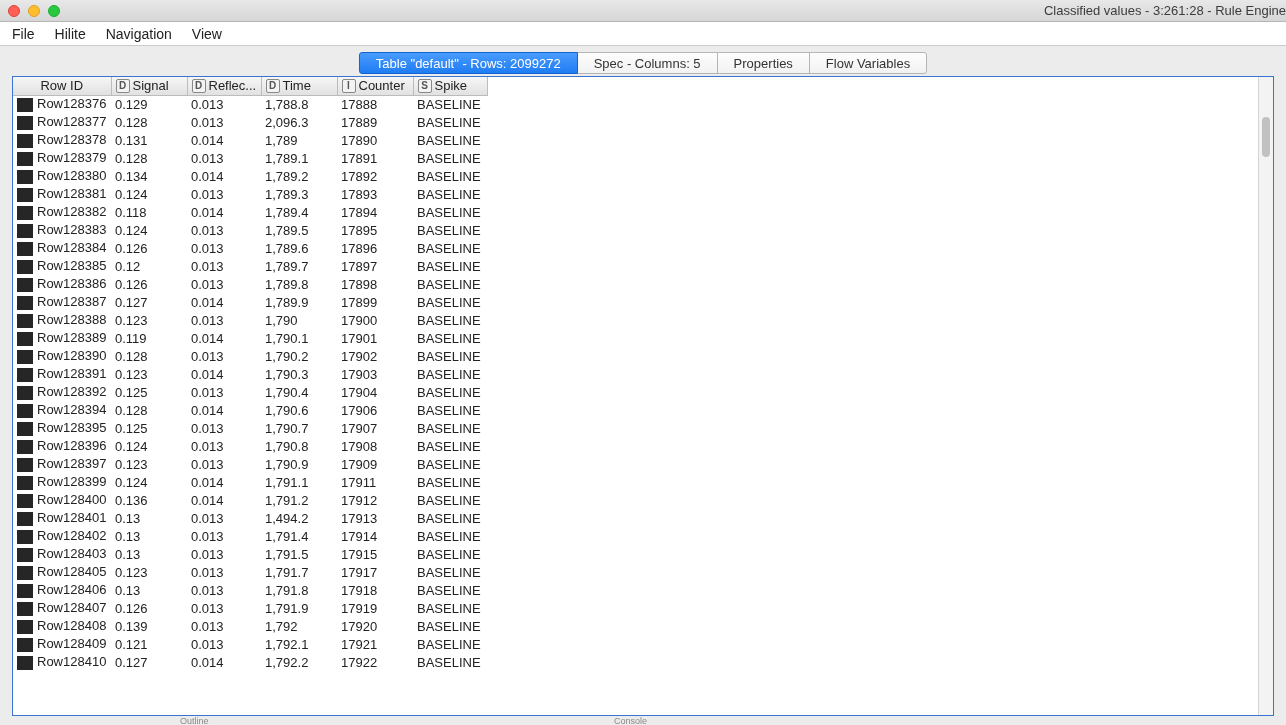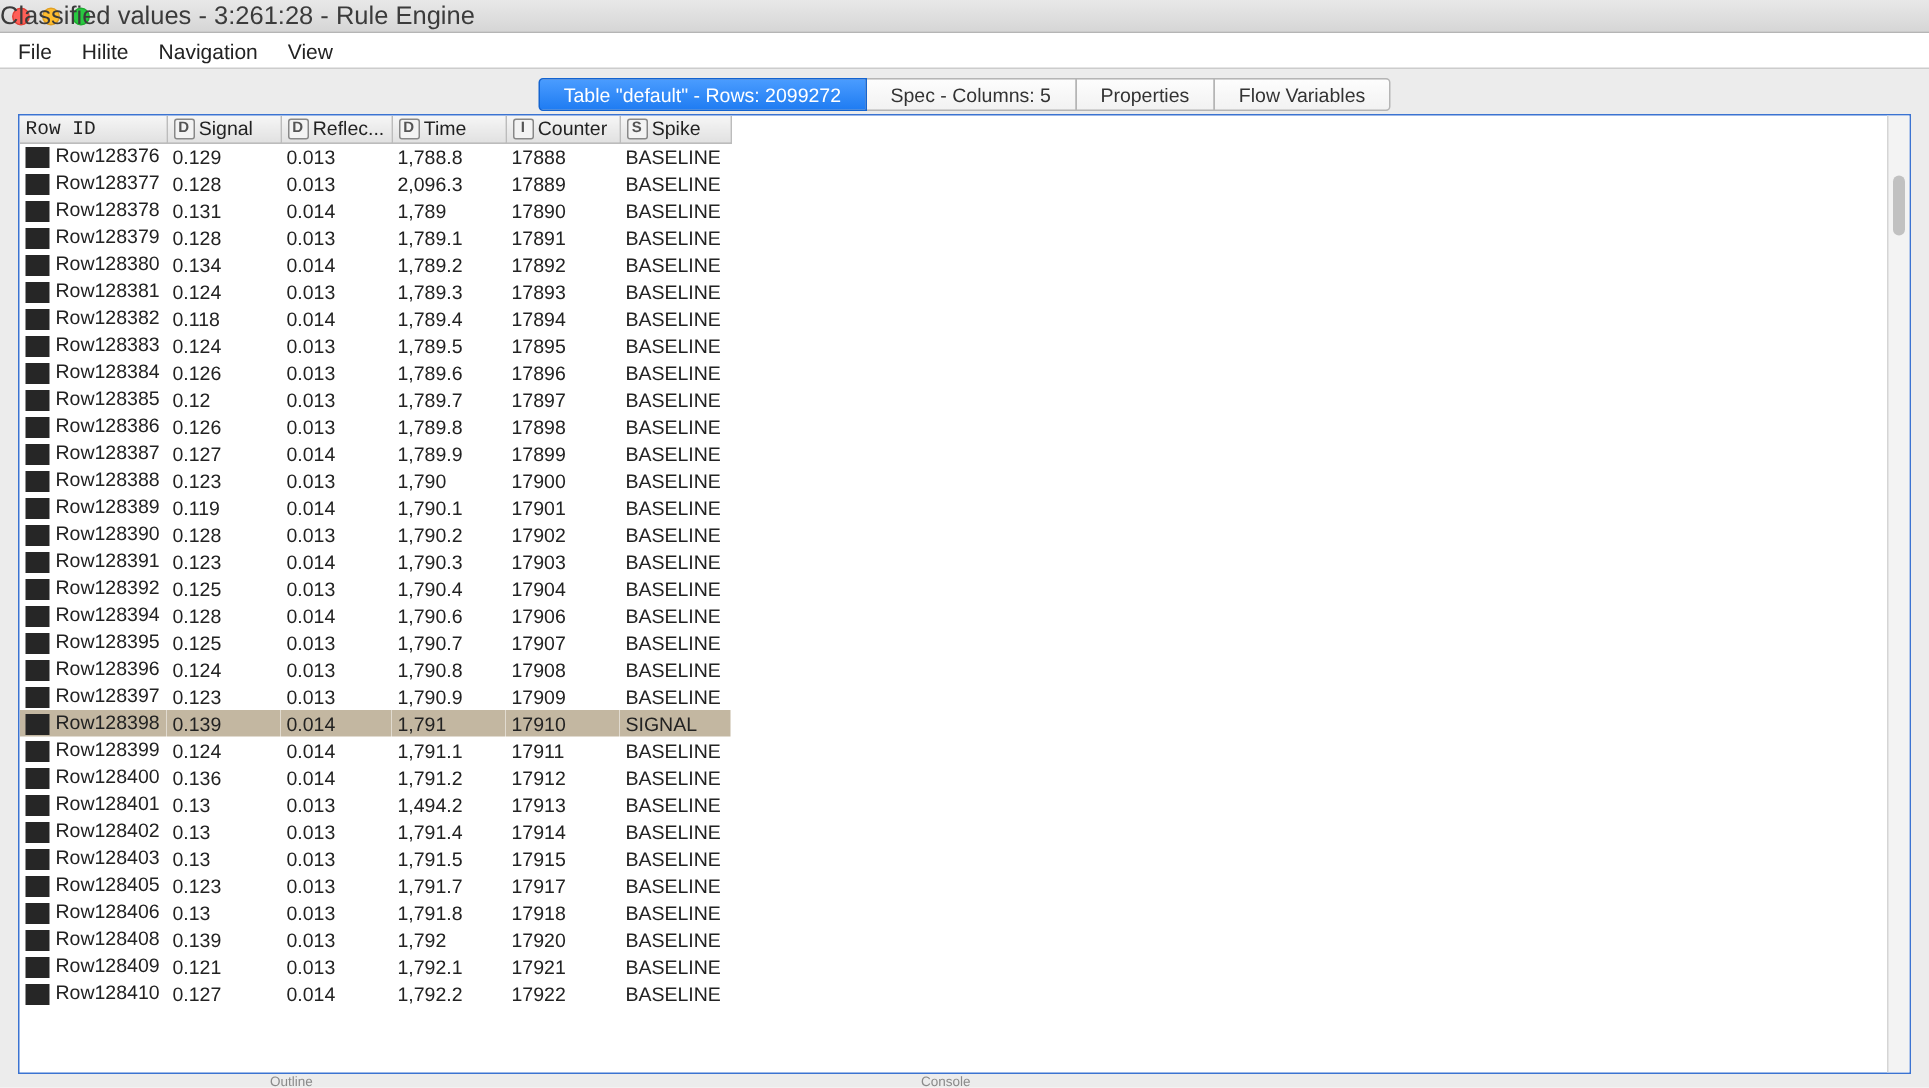--- a/index.html
+++ b/index.html
@@ -26,22 +26,22 @@
     position: relative;
   }
   .traffic-lights { display: flex; gap: 8px; align-items: center; }
   .tl { width: 12px; height: 12px; border-radius: 50%; }
   .tl.red { background: #ff5f57; border: 0.5px solid #e14137; }
   .tl.yellow { background: #ffbd2e; border: 0.5px solid #e0a026; }
   .tl.green { background: #28c940; border: 0.5px solid #1dab2f; }
   .title-text {
     position: absolute;
     left: 0; right: 0;
-    text-align: left;
-    font-size: 17px;
+    text-align: right;
+    font-size: 13px;
     color: #3b3b3b;
     pointer-events: none;
   }
   
   .menu-bar {
     height: 24px;
     background: #ffffff;
     display: flex;
     align-items: center;
     padding: 0 12px;
@@ -216,21 +216,21 @@
             <col style="width: 98px;">
             <col style="width: 76px;">
             <col style="width: 74px;">
             <col style="width: 76px;">
             <col style="width: 76px;">
             <col style="width: 74px;">
           </colgroup>
         <thead>
             <tr id="thead-row">
               <th>
-                <div class="th-inner" style="width: 100%; font-family: Liberation Mono, monospace;">
+                <div class="th-inner" style="justify-content: center; width: 100%;">
                   <span>Row ID</span>
                 </div>
               </th>
               <th>
                 <div class="th-inner">
                   <span class="type-badge">D</span>
                   <span>Signal</span>
                 </div>
               </th>
               <th>
@@ -421,28 +421,20 @@
               <td>BASELINE</td>
             </tr>
             <tr>
               <td><span class="row-swatch"></span><span>Row128397</span></td>
               <td>0.123</td>
               <td>0.013</td>
               <td>1,790.9</td>
               <td>17909</td>
               <td>BASELINE</td>
             </tr>
-            <tr class="selected">
-              <td><span class="row-swatch"></span><span>Row128398</span></td>
-              <td>0.139</td>
-              <td>0.014</td>
-              <td>1,791</td>
-              <td>17910</td>
-              <td>SIGNAL</td>
-            </tr>
             <tr>
               <td><span class="row-swatch"></span><span>Row128399</span></td>
               <td>0.124</td>
               <td>0.014</td>
               <td>1,791.1</td>
               <td>17911</td>
               <td>BASELINE</td>
             </tr>
             <tr>
               <td><span class="row-swatch"></span><span>Row128400</span></td>
@@ -483,20 +475,28 @@
               <td>1,791.7</td>
               <td>17917</td>
               <td>BASELINE</td>
             </tr>
             <tr>
               <td><span class="row-swatch"></span><span>Row128406</span></td>
               <td>0.13</td>
               <td>0.013</td>
               <td>1,791.8</td>
               <td>17918</td>
+              <td>BASELINE</td>
+            </tr>
+            <tr>
+              <td><span class="row-swatch"></span><span>Row128407</span></td>
+              <td>0.126</td>
+              <td>0.013</td>
+              <td>1,791.9</td>
+              <td>17919</td>
               <td>BASELINE</td>
             </tr>
             <tr>
               <td><span class="row-swatch"></span><span>Row128408</span></td>
               <td>0.139</td>
               <td>0.013</td>
               <td>1,792</td>
               <td>17920</td>
               <td>BASELINE</td>
             </tr>

